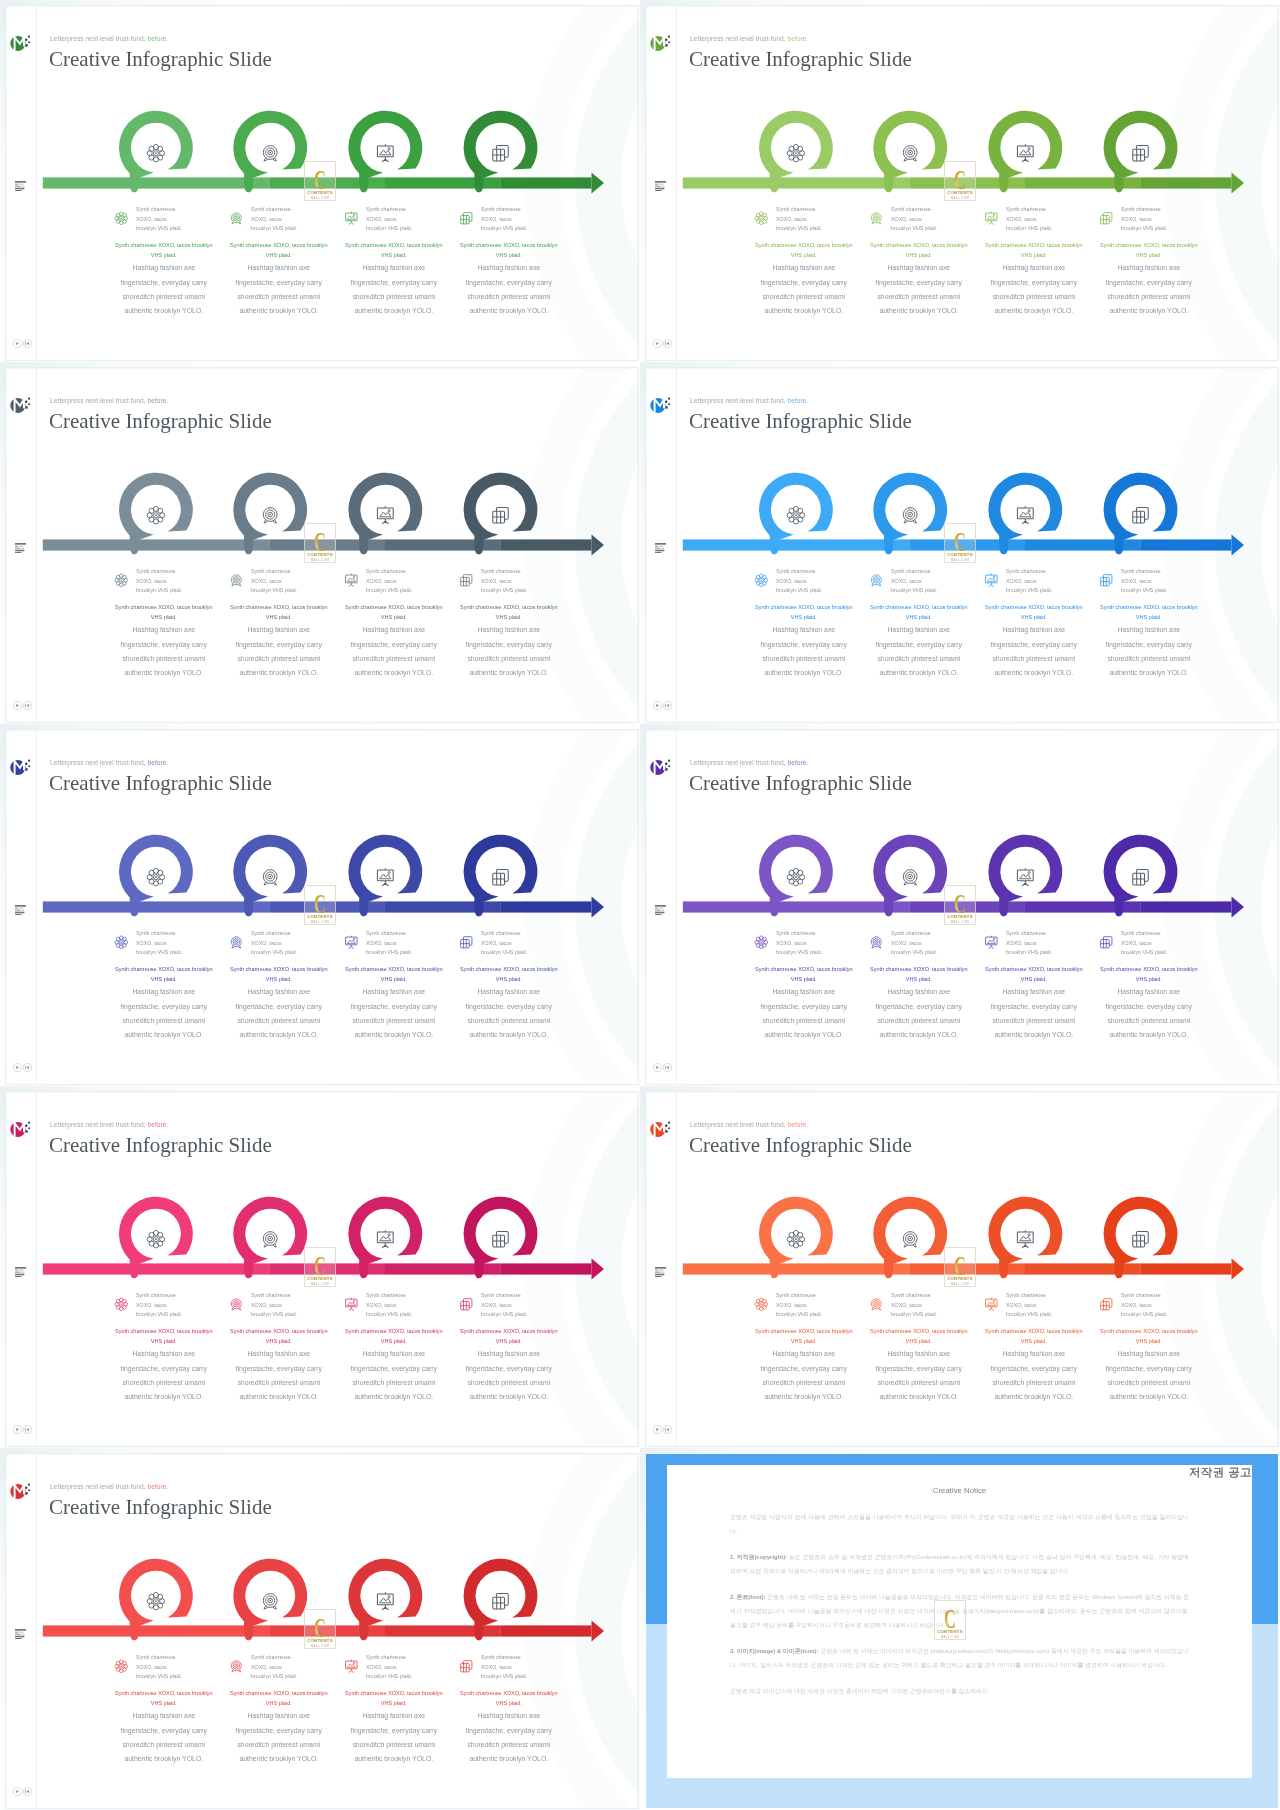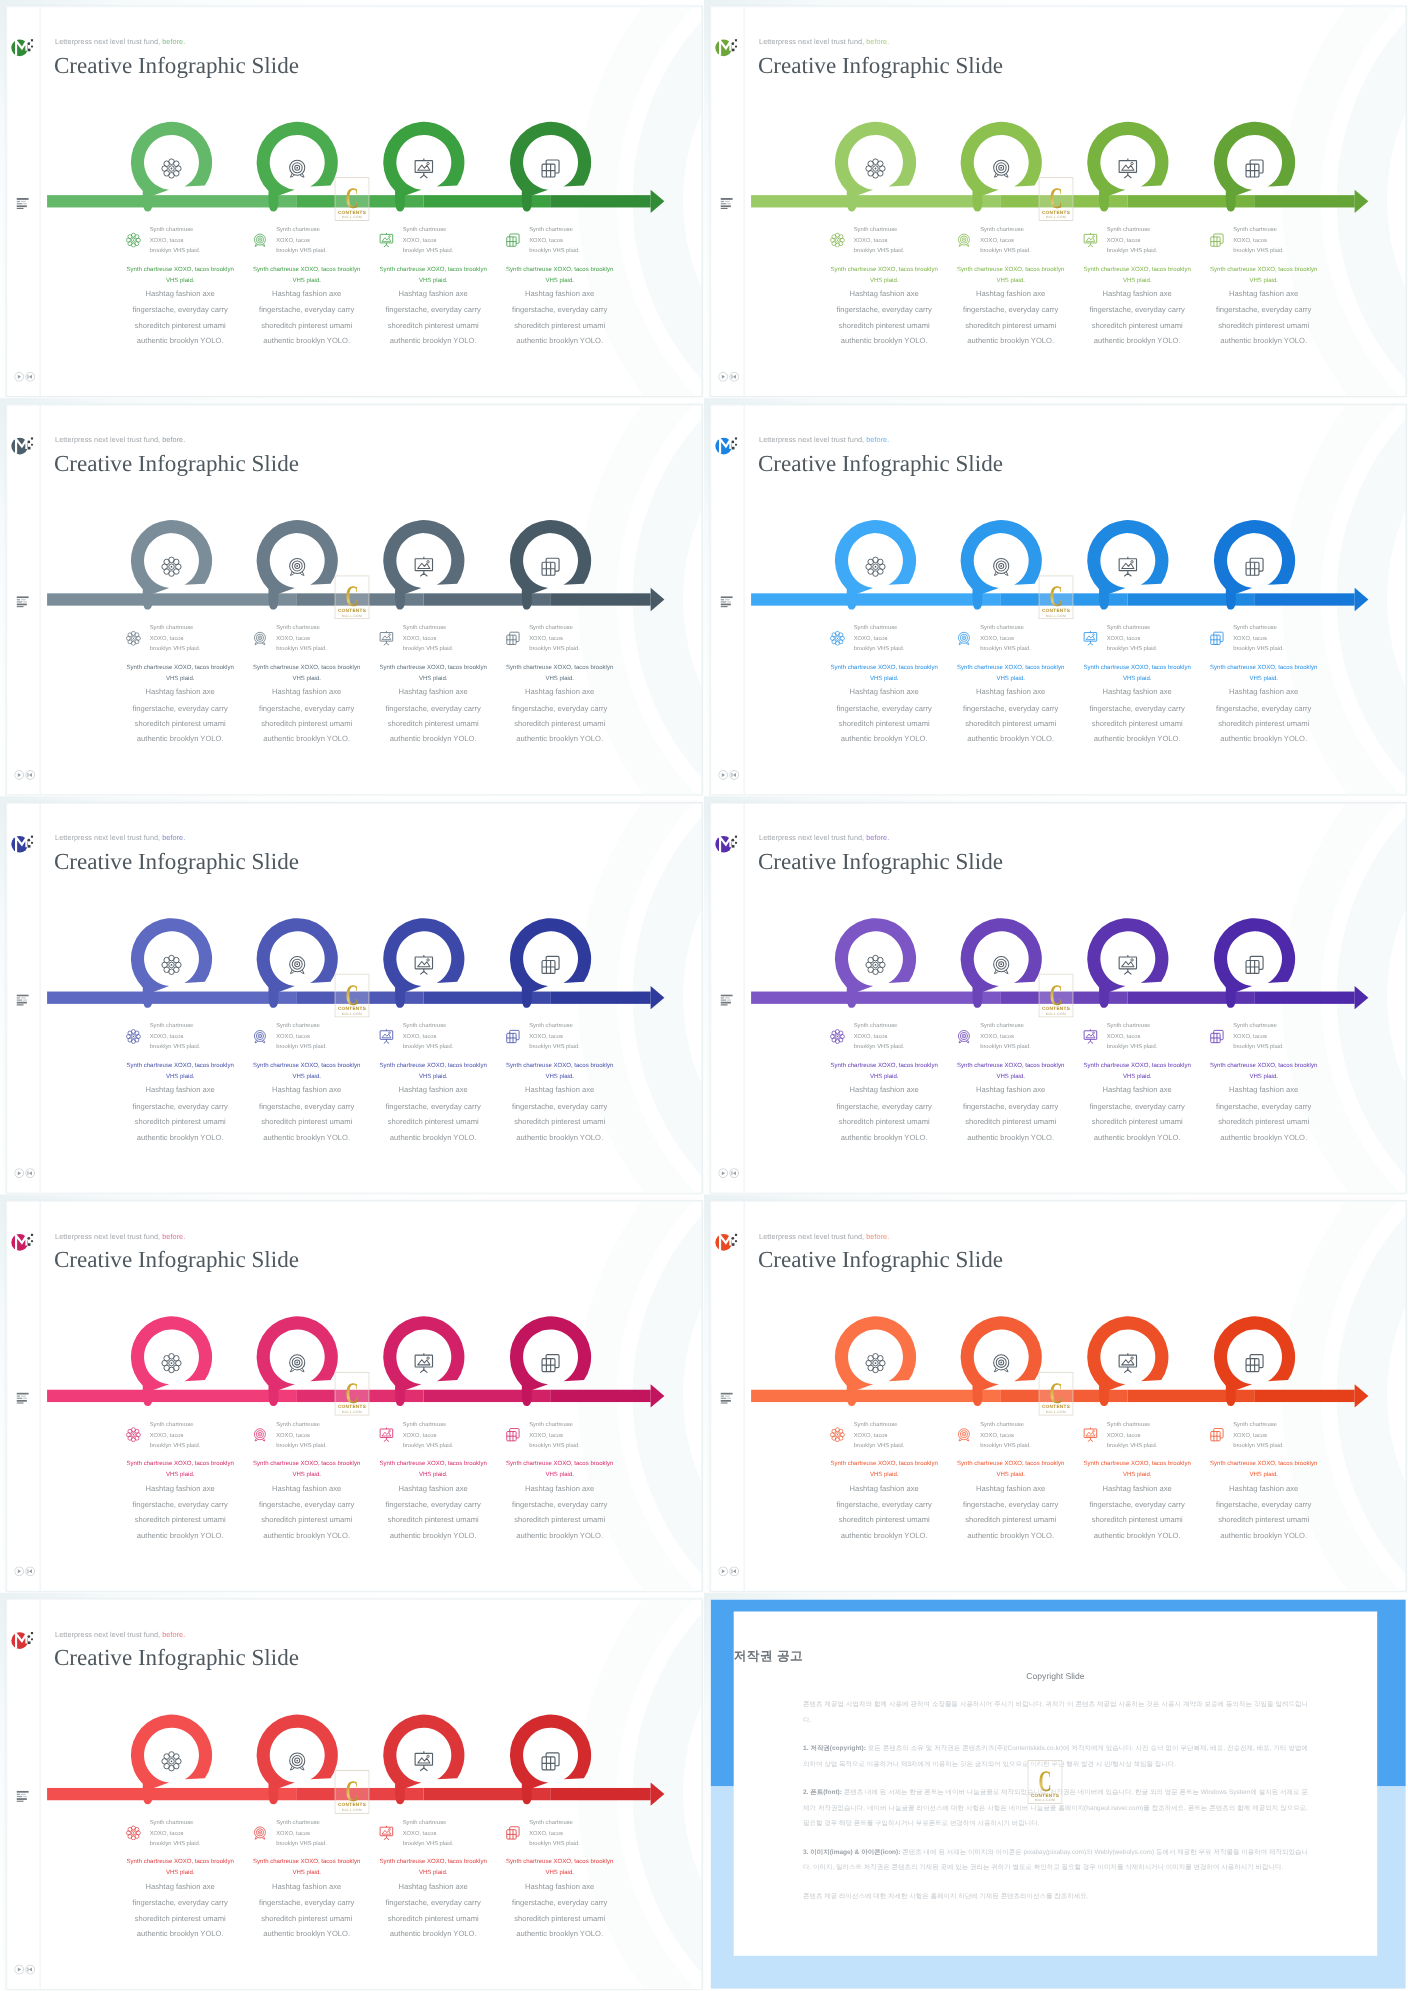--- a/index.html
+++ b/index.html
@@ -24,21 +24,21 @@
   .ct{position:absolute;left:30.3px;top:-2.3px;width:48px;font-size:5.25px;line-height:9.55px;color:#919699;}
   .cdesc{position:absolute;left:7px;top:32px;width:102px;text-align:center;line-height:10.8px;font-size:5.5px;}
   .hl{display:block;font-size:5.5px;line-height:10.8px;}
   .bd{display:block;color:#919699;font-size:6.9px;line-height:14.35px;}
   .stamp{position:absolute;width:32px;height:40px;}
 
   .cpslide{position:absolute;left:5.5px;top:5.5px;width:632px;height:354.5px;background:#ffffff;overflow:hidden;}
   .cpb1{position:absolute;left:0;top:0;width:632px;height:170.5px;background:#4ca3f0;}
   .cpb2{position:absolute;left:0;top:170.5px;width:632px;height:184px;background:#c2e2fb;}
   .cppaper{position:absolute;left:21.5px;top:11.5px;width:585px;height:312.5px;background:#fff;}
-  .cptitle{text-align:left;font-size:11.5px;color:#6e757b;font-weight:700;margin-top:33px;letter-spacing:0.4px;}
+  .cptitle{text-align:right;font-size:11.5px;color:#6e757b;font-weight:700;letter-spacing:0.4px;}
   .cpsub{text-align:center;font-size:7.8px;color:#7c8389;margin-top:6px;}
   .cpbody{margin:15px 63px 0 63px;font-size:5.9px;line-height:14px;color:#c3c8cc;text-align:justify;}
   .cpbody p{margin:0 0 12px 0;}
   .cpbody b{color:#9ca2a8;font-weight:700;}
   .cpstamp{position:absolute;left:288px;top:146px;width:32px;height:40px;}
 </style>
 </head>
 <body>
 
 <div id="page">
@@ -1697,21 +1697,21 @@
           </div>
         </div>
       </div>
     </div>
     <div class="cell" style="left:640px;top:1448px">
       <div class="cpslide">
         <div class="cpb1"></div>
         <div class="cpb2"></div>
         <div class="cppaper">
           <div class="cptitle">저작권 공고</div>
-          <div class="cpsub">Copyright Slide</div>
+          <div class="cpsub">Creative Notice</div>
           <div class="cpbody">
             <p><span>콘텐츠 제공업 사업자와 함께 사용에 관하여 소장물을 사용하시어 주시기 바랍니다. 귀하가 이 콘텐츠 제공업 사용하는 것은 사용시 계약과 보증에 동의하는 것임을 알려드립니다.</span></p>
             <p><b>1. 저작권(copyright):</b><span> 모든 콘텐츠의 소유 및 저작권은 콘텐츠키즈(주)(Contentskids.co.kr)에 저작자에게 있습니다. 사전 승낙 없이 무단복제, 배포, 전송전재, 배포, 기타 방법에 의하여 상업 목적으로 이용하거나 제3자에게 이용하는 것은 금지되어 있으므로 이러한 무단 행위 발견 시 민/형사상 책임을 집니다.</span></p>
             <p><b>2. 폰트(font):</b><span> 콘텐츠 내에 된 서체는 한글 폰트는 네이버 나눔글꼴로 제작되었습니다. 저작권은 네이버에 있습니다. 한글 외의 영문 폰트는 Windows System에 설치된 서체로 문제가 저작권없습니다. 네이버 나눔글꼴 라이선스에 대한 사항은 사항은 네이버 나눔글꼴 홈페이지(hangeul.naver.com)를 참조하세요. 폰트는 콘텐츠의 함께 제공되지 않으므로, 필요할 경우 해당 폰트를 구입하시거나 무료폰트로 변경하여 사용하시기 바랍니다.</span></p>
             <p><b>3. 이미지(image) &amp; 아이콘(icon):</b><span> 콘텐츠 내에 된 서체는 이미지와 아이콘은 pixabay(pixabay.com)와 Webly(webolys.com) 등에서 제공한 무료 저작물을 이용하여 제작되었습니다. 이미지, 일러스트 저작권은 콘텐츠의 기재된 곳에 있는 권리는 귀하가 별도로 확인하고 필요할 경우 이미지를 삭제하시거나 이미지를 변경하여 사용하시기 바랍니다.</span></p>
             <p><span>콘텐츠 제공 라이선스에 대한 자세한 사항은 홈페이지 하단에 기재된 콘텐츠라이선스를 참조하세요.</span></p>
           </div>
         </div>
         <div class="cpstamp"><svg class="" width="32" height="40" viewBox="0 0 32 40" xmlns="http://www.w3.org/2000/svg">
             <defs>

